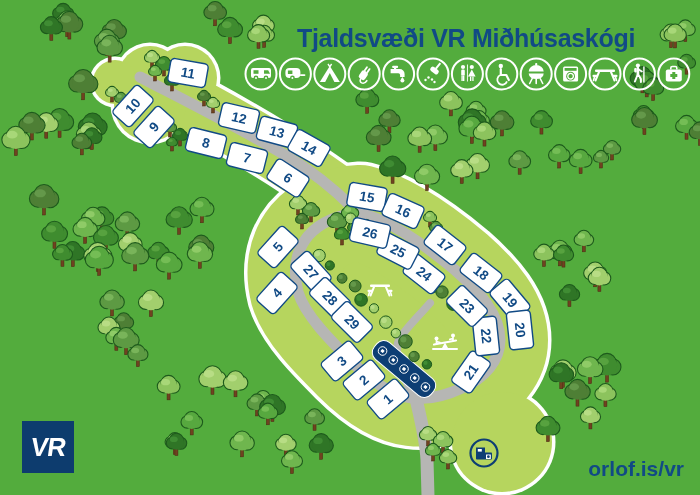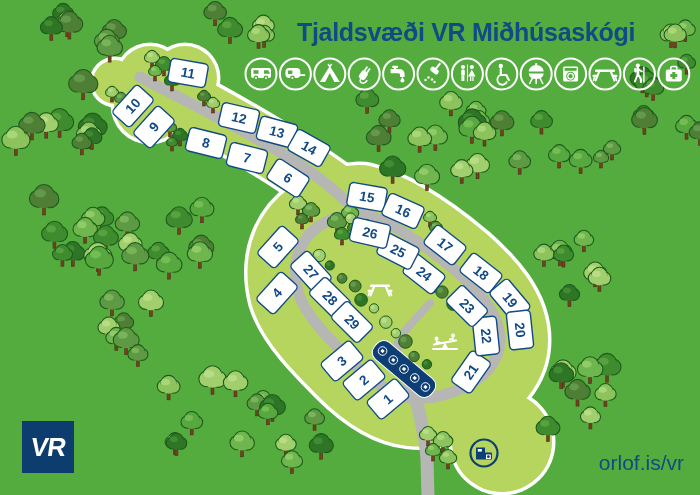--- a/index.html
+++ b/index.html
@@ -1,24 +1,24 @@
 <!DOCTYPE html>
 <html><head>
 <meta charset="utf-8">
 <style>
   html,body{margin:0;padding:0;}
   body{font-family:"Liberation Sans", sans-serif;}
   .stage{position:relative;width:700px;height:495px;overflow:hidden;background:#53ac3d;}
   .stage svg{position:absolute;left:0;top:0;}
-  .title{position:absolute;left:248px;top:18px;width:436px;text-align:center;
+  .title{position:absolute;left:248px;top:24px;width:436px;text-align:center;
          font-size:25px;font-weight:bold;color:#114a85;letter-spacing:-0.3px;}
   .logo{position:absolute;left:22px;top:421px;width:52px;height:52px;background:#0d3c6e;
         display:flex;align-items:center;justify-content:center;}
   .logo span{color:#fff;font-weight:bold;font-size:26px;letter-spacing:-1px;transform:skewX(-8deg);}
-  .weblink{position:absolute;right:16px;bottom:20px;font-size:21px;font-weight:normal;color:#114a85;}
+  .weblink{position:absolute;right:16px;bottom:14px;font-size:21px;font-weight:bold;color:#114a85;}
 </style>
 </head>
 <body>
 
 <div class="stage">
   <svg id="map" width="700" height="495" viewBox="0 0 700 495">
       <rect x="0" y="0" width="700" height="495" fill="#53ac3d"></rect>
       <g>
         <path d="M150 82 C200 108 252 136 300 168 C322 183 345 198 360 212" stroke="#ffffff" stroke-width="63" fill="none" stroke-linecap="round"></path>
         <path d="M350 360 C372 382 396 400 414 410" stroke="#ffffff" stroke-width="65" fill="none" stroke-linecap="round"></path>

